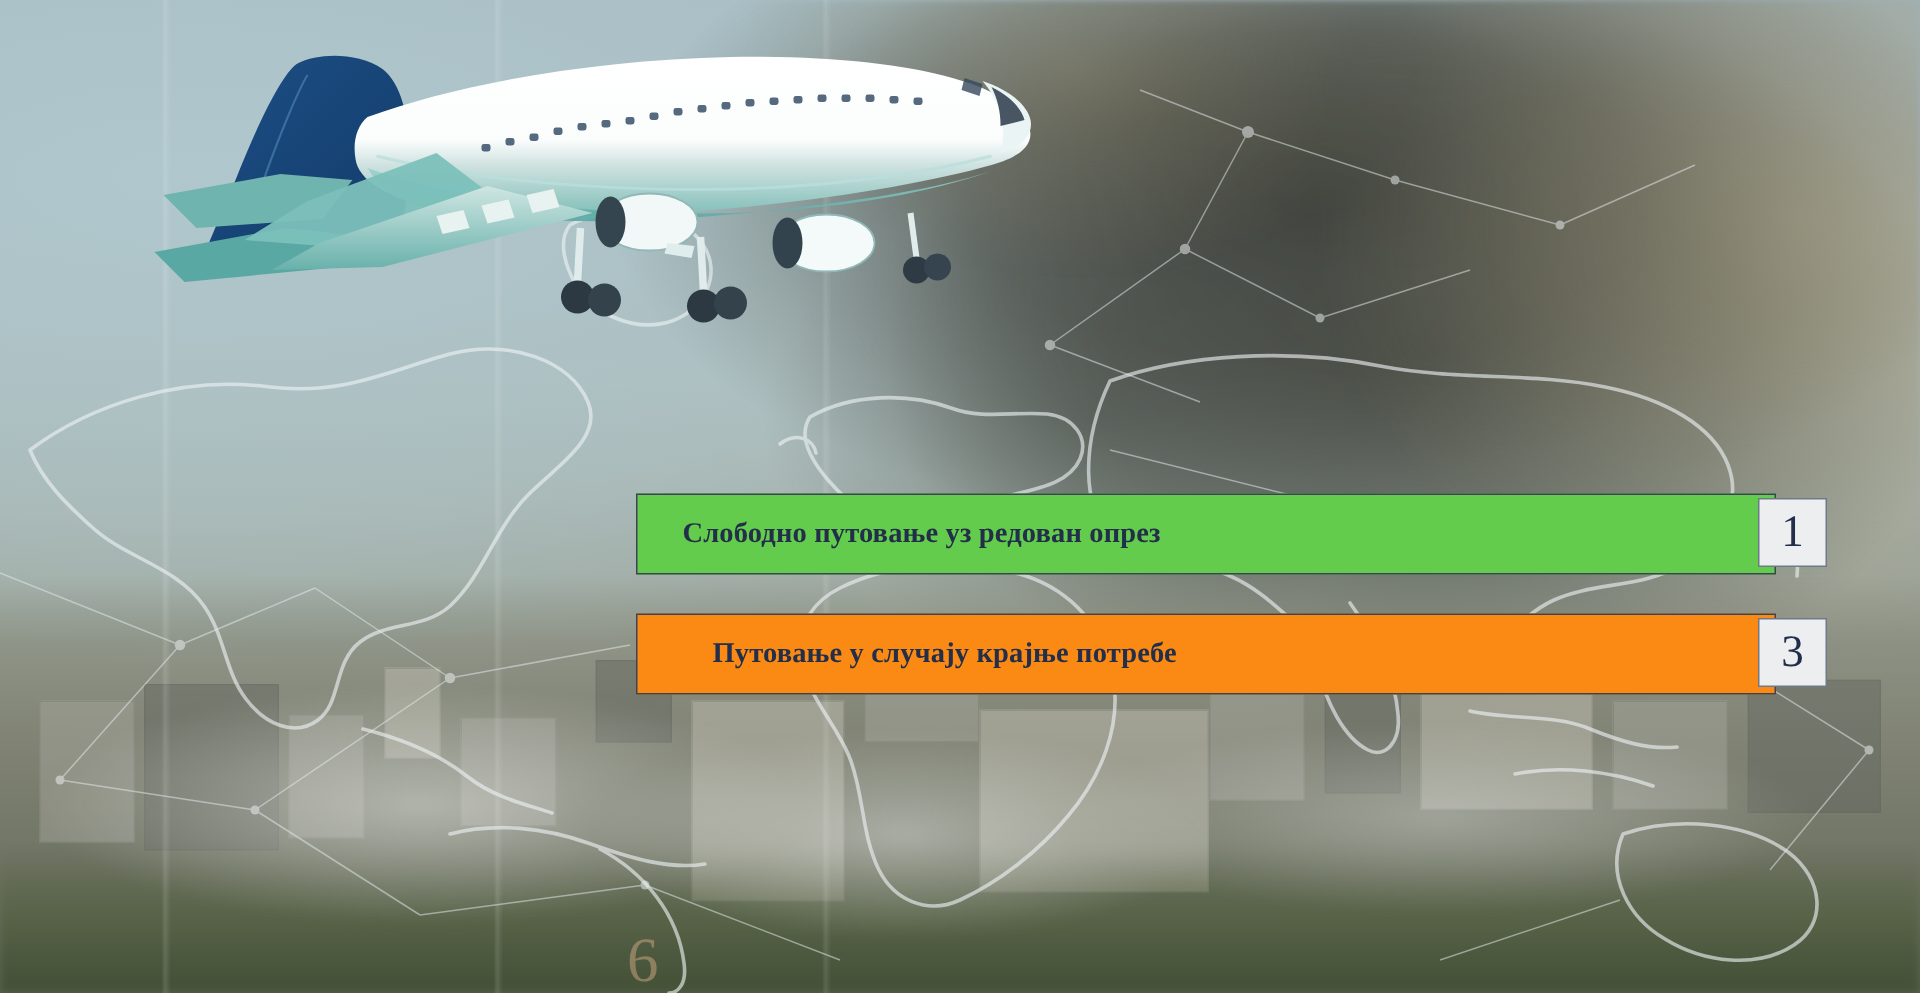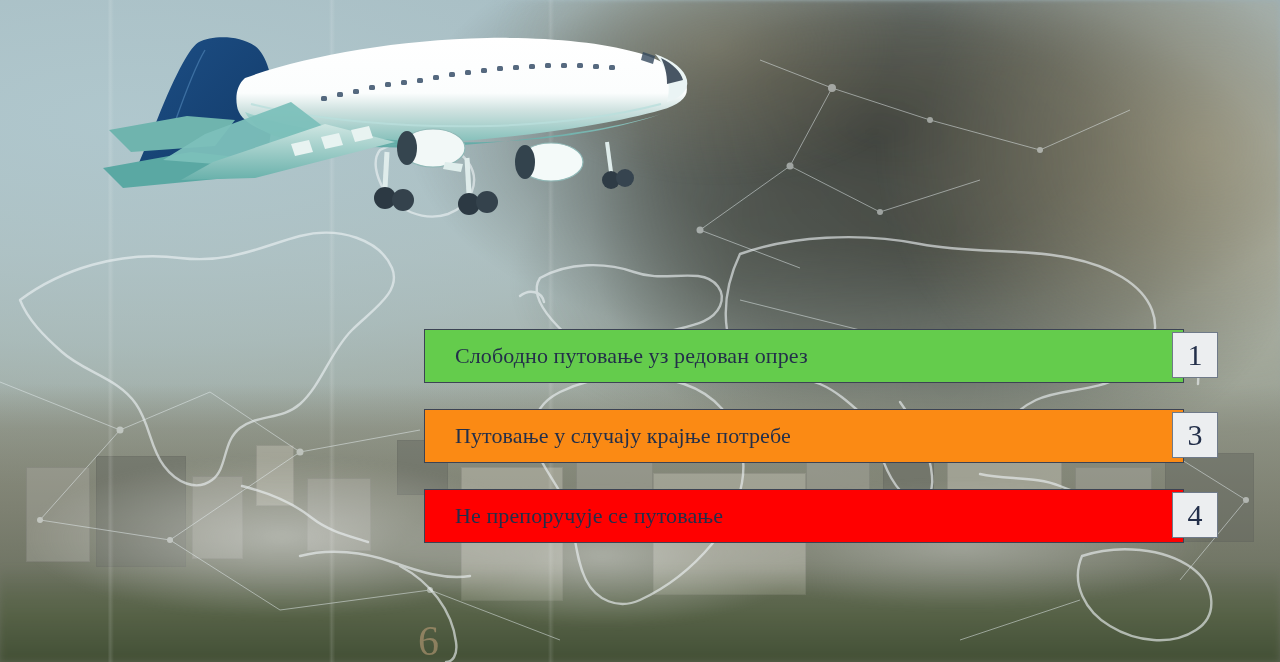--- a/index.html
+++ b/index.html
@@ -150,22 +150,22 @@
     left: 0; top: 0;
     width: 760px;
     height: 54px;
     border: 1px solid #3c4354;
     box-sizing: border-box;
     display: flex;
     align-items: center;
   }
   .level-label {
     padding-left: 30px;
-    font-size: 22px;
-    font-weight: normal;
+    font-size: 19px;
+    font-weight: bold;
     color: #232f4a;
     white-space: nowrap;
     letter-spacing: .1px;
   }
   .level-number {
     position: absolute;
     left: 748px;
     top: 3px;
     width: 46px;
     height: 46px;
@@ -408,27 +408,21 @@
 
     <div class="level-row">
       <div class="level-bar" style="background:#64CC4C;">
         <span class="level-label">Слободно путовање уз редован опрез</span>
       </div>
       <div class="level-number">1</div>
     </div>
 
 
     <div class="level-row">
-      <div class="level-bar" style="background:#FB8A14;">
+      <div class="level-bar" style="background:#FB8A14;padding-left:20px;">
         <span class="level-label">Путовање у случају крајње потребе</span>
       </div>
       <div class="level-number">3</div>
     </div>
 
-    <div class="level-row">
-      <div class="level-bar" style="background:#FF0000;">
-        <span class="level-label">Не препоручује се путовање</span>
-      </div>
-      <div class="level-number">4</div>
-    </div>
 
   </div>
 </div>
 
 </body></html>

